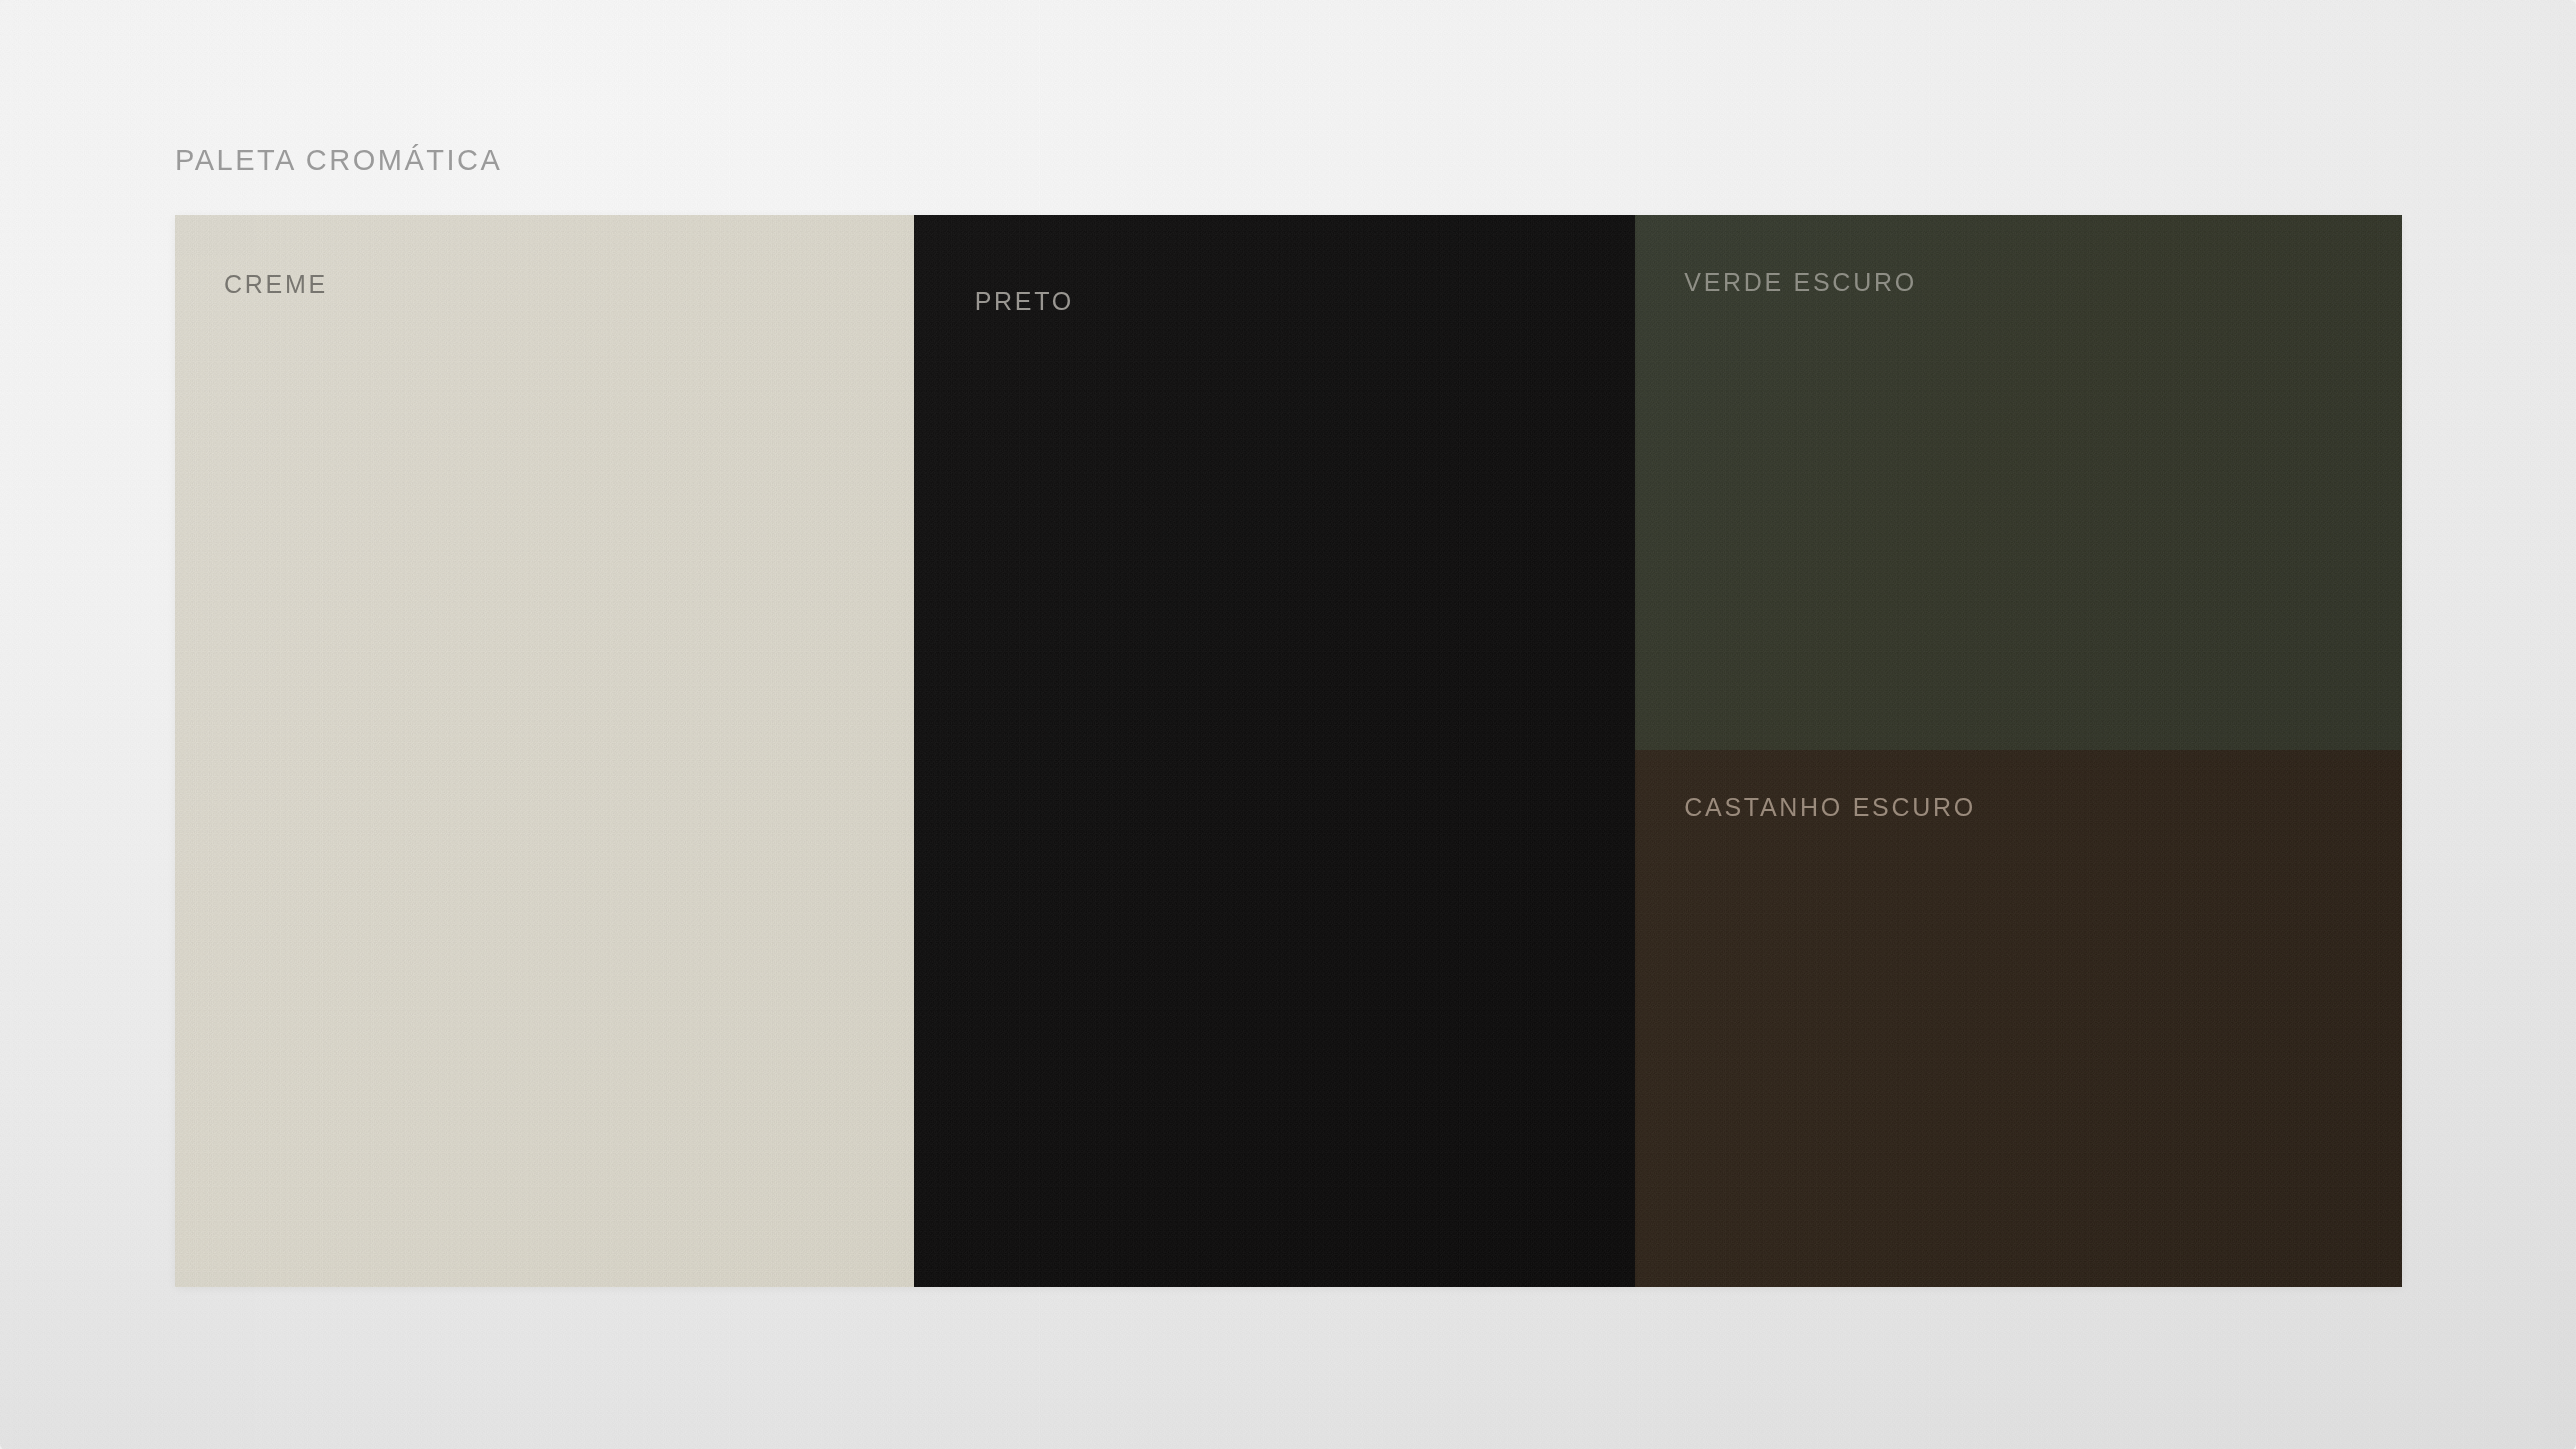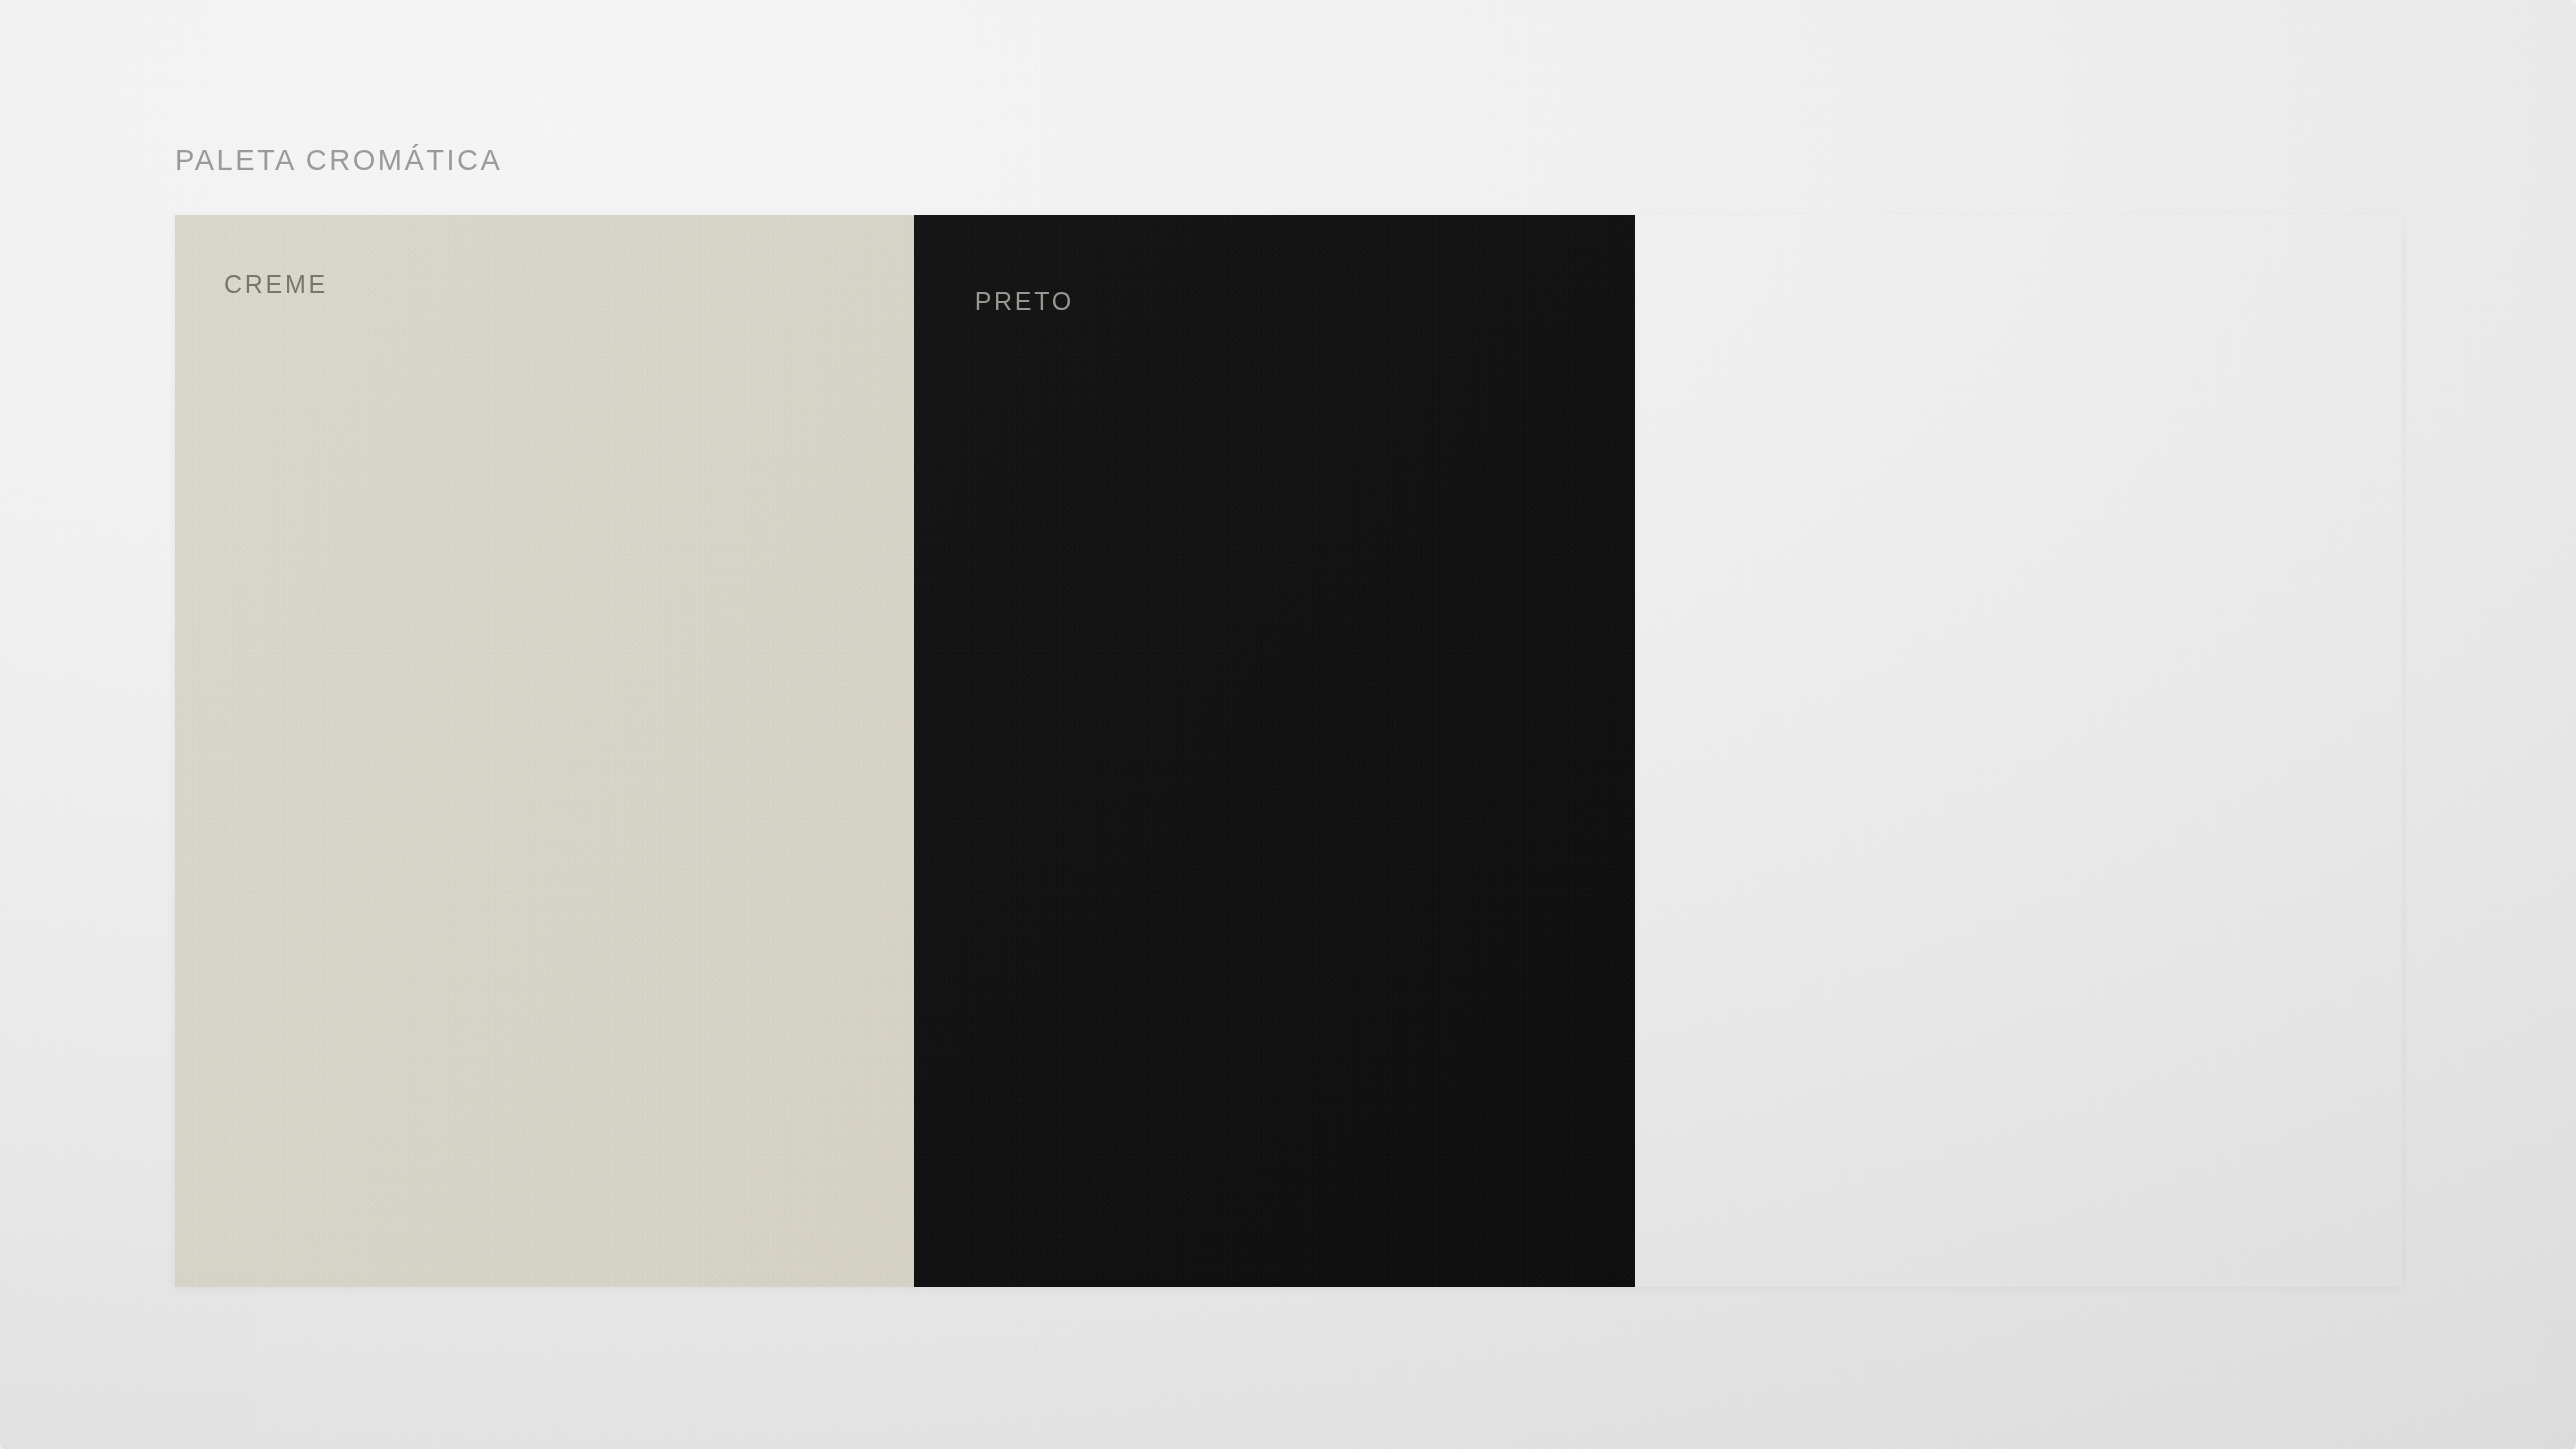--- a/index.html
+++ b/index.html
@@ -162,20 +162,26 @@
     <div class="swatch col-creme">
       <div class="swatch-label">CREME</div>
     </div>
 
     <div class="swatch col-preto">
       <div class="swatch-label">PRETO</div>
     </div>
 
     <div class="col-stack">
 
+      <div class="swatch row-verde">
+        <div class="swatch-label">VERDE ESCURO</div>
+      </div>
 
+      <div class="swatch row-castanho">
+        <div class="swatch-label">CASTANHO ESCURO</div>
+      </div>
 
     </div>
 
   </div>
 
 </div>
 
 
 </body></html>

